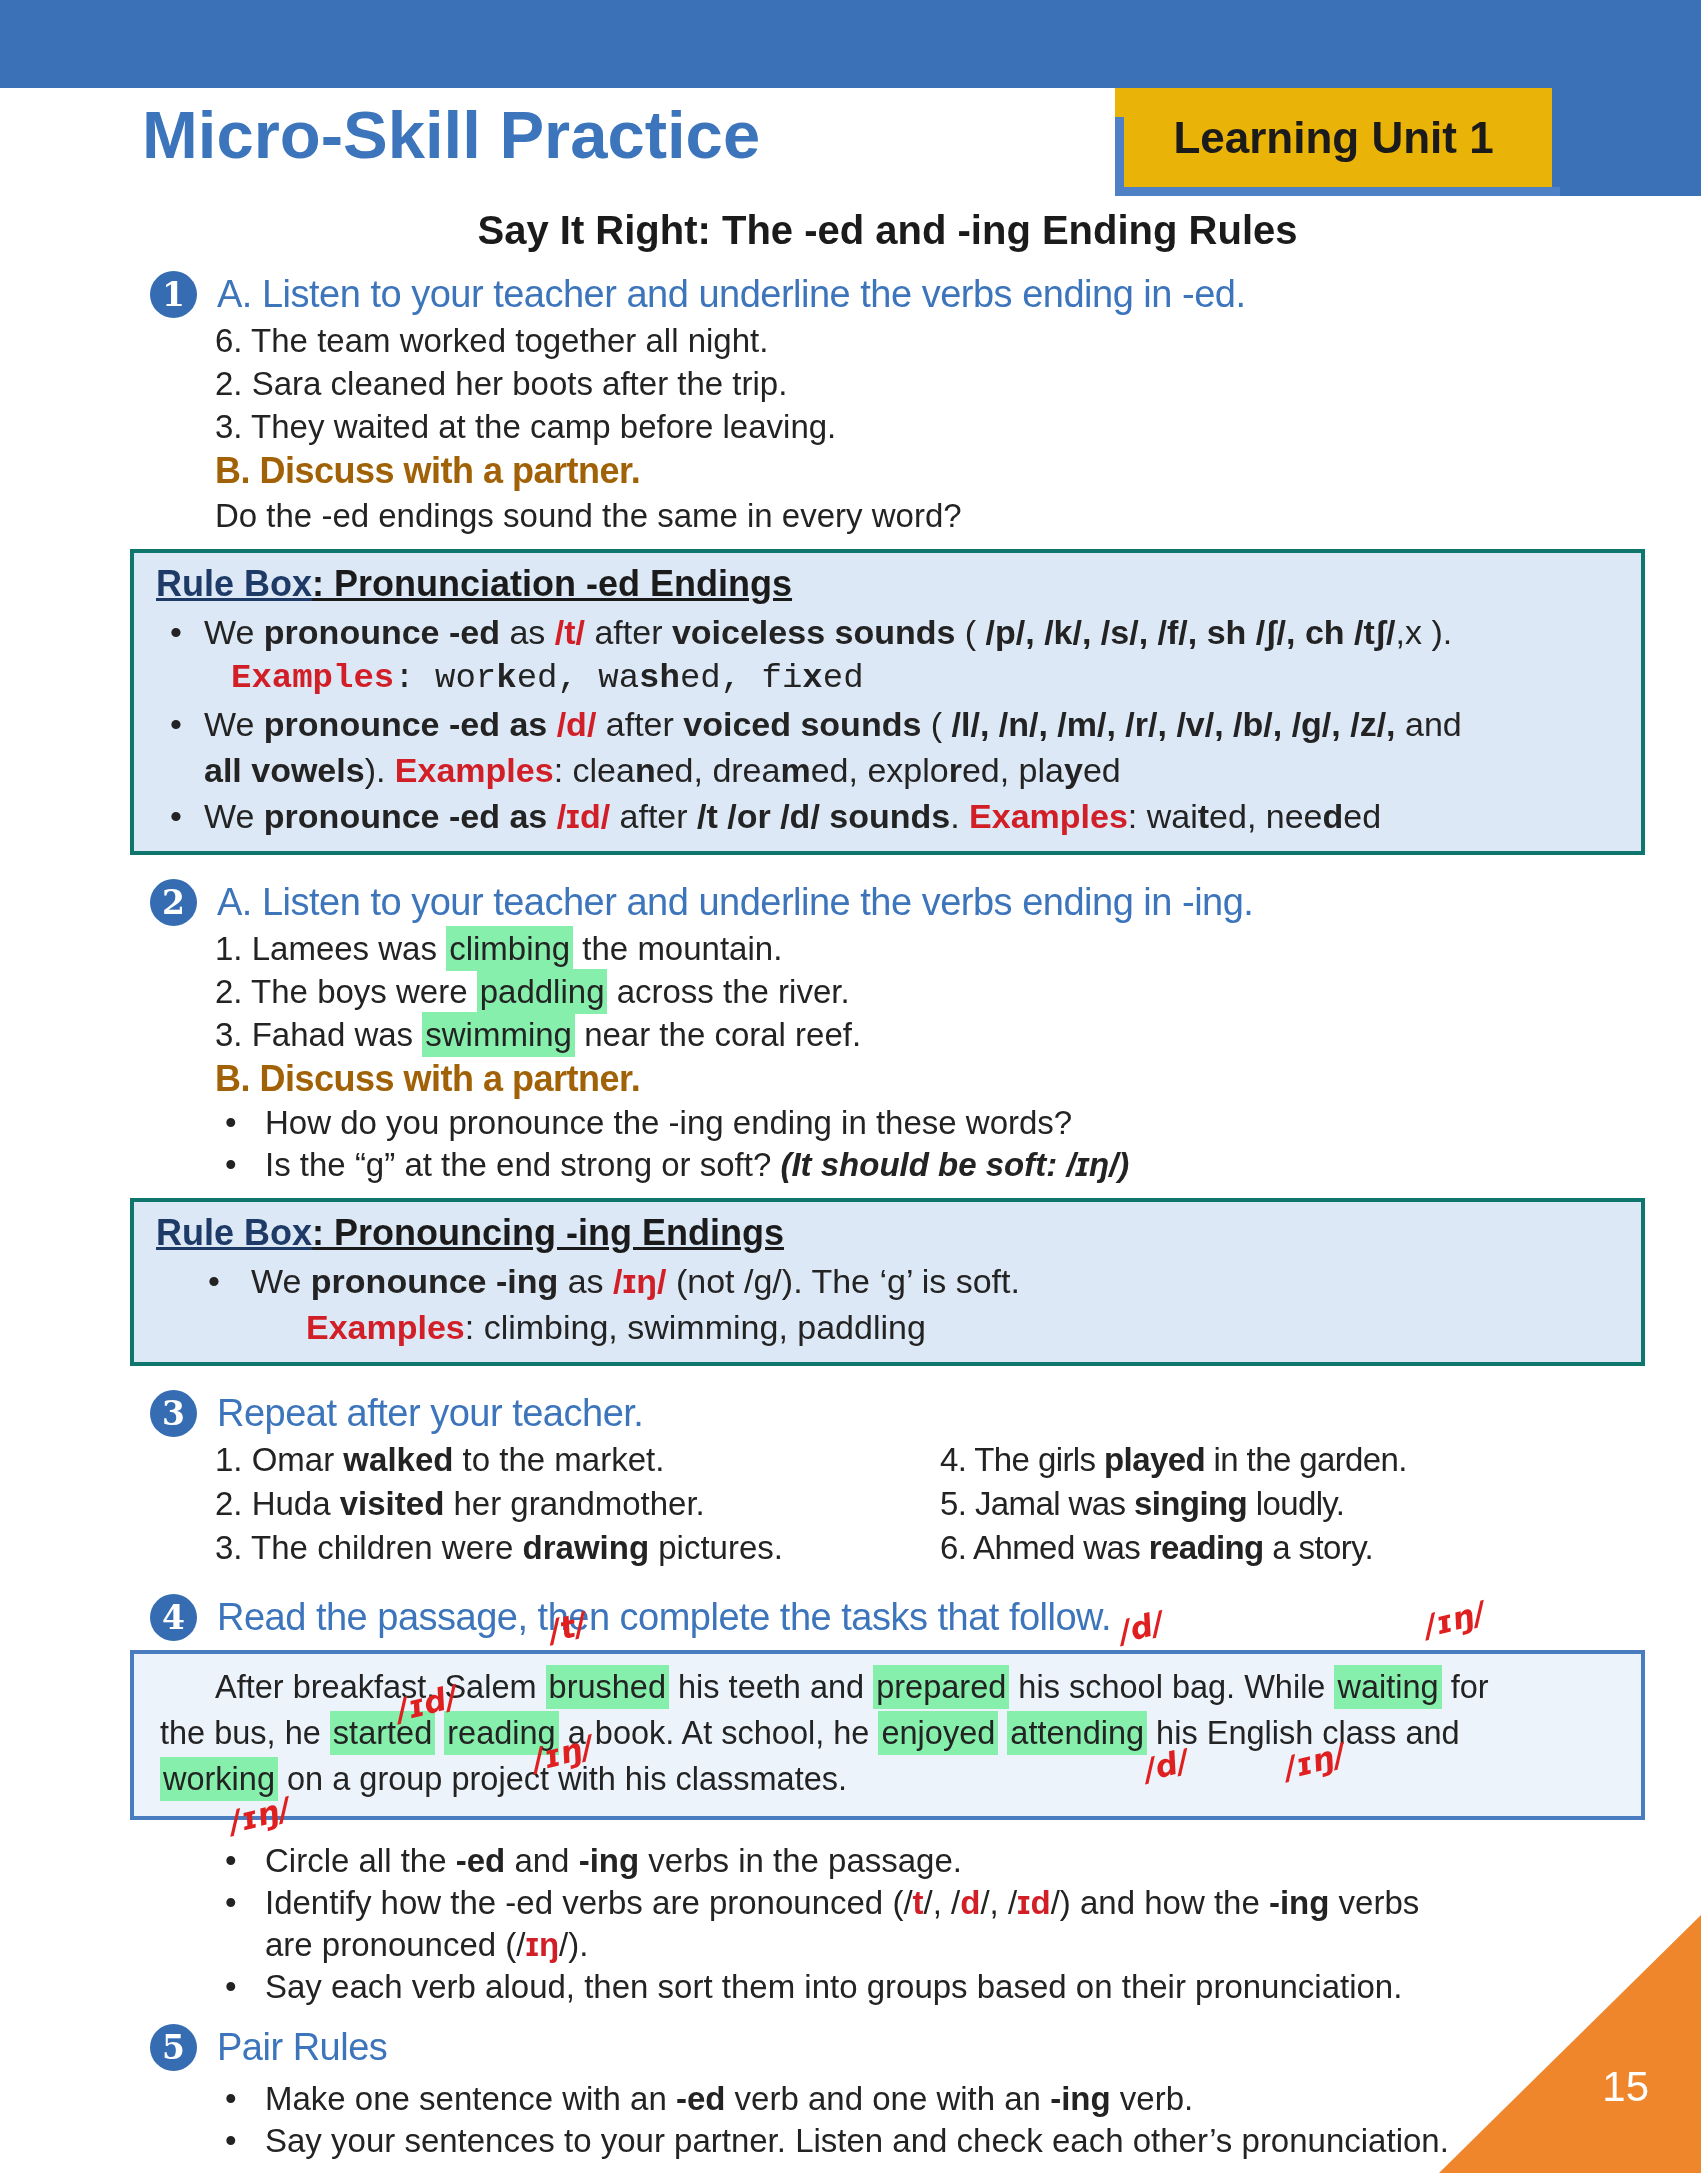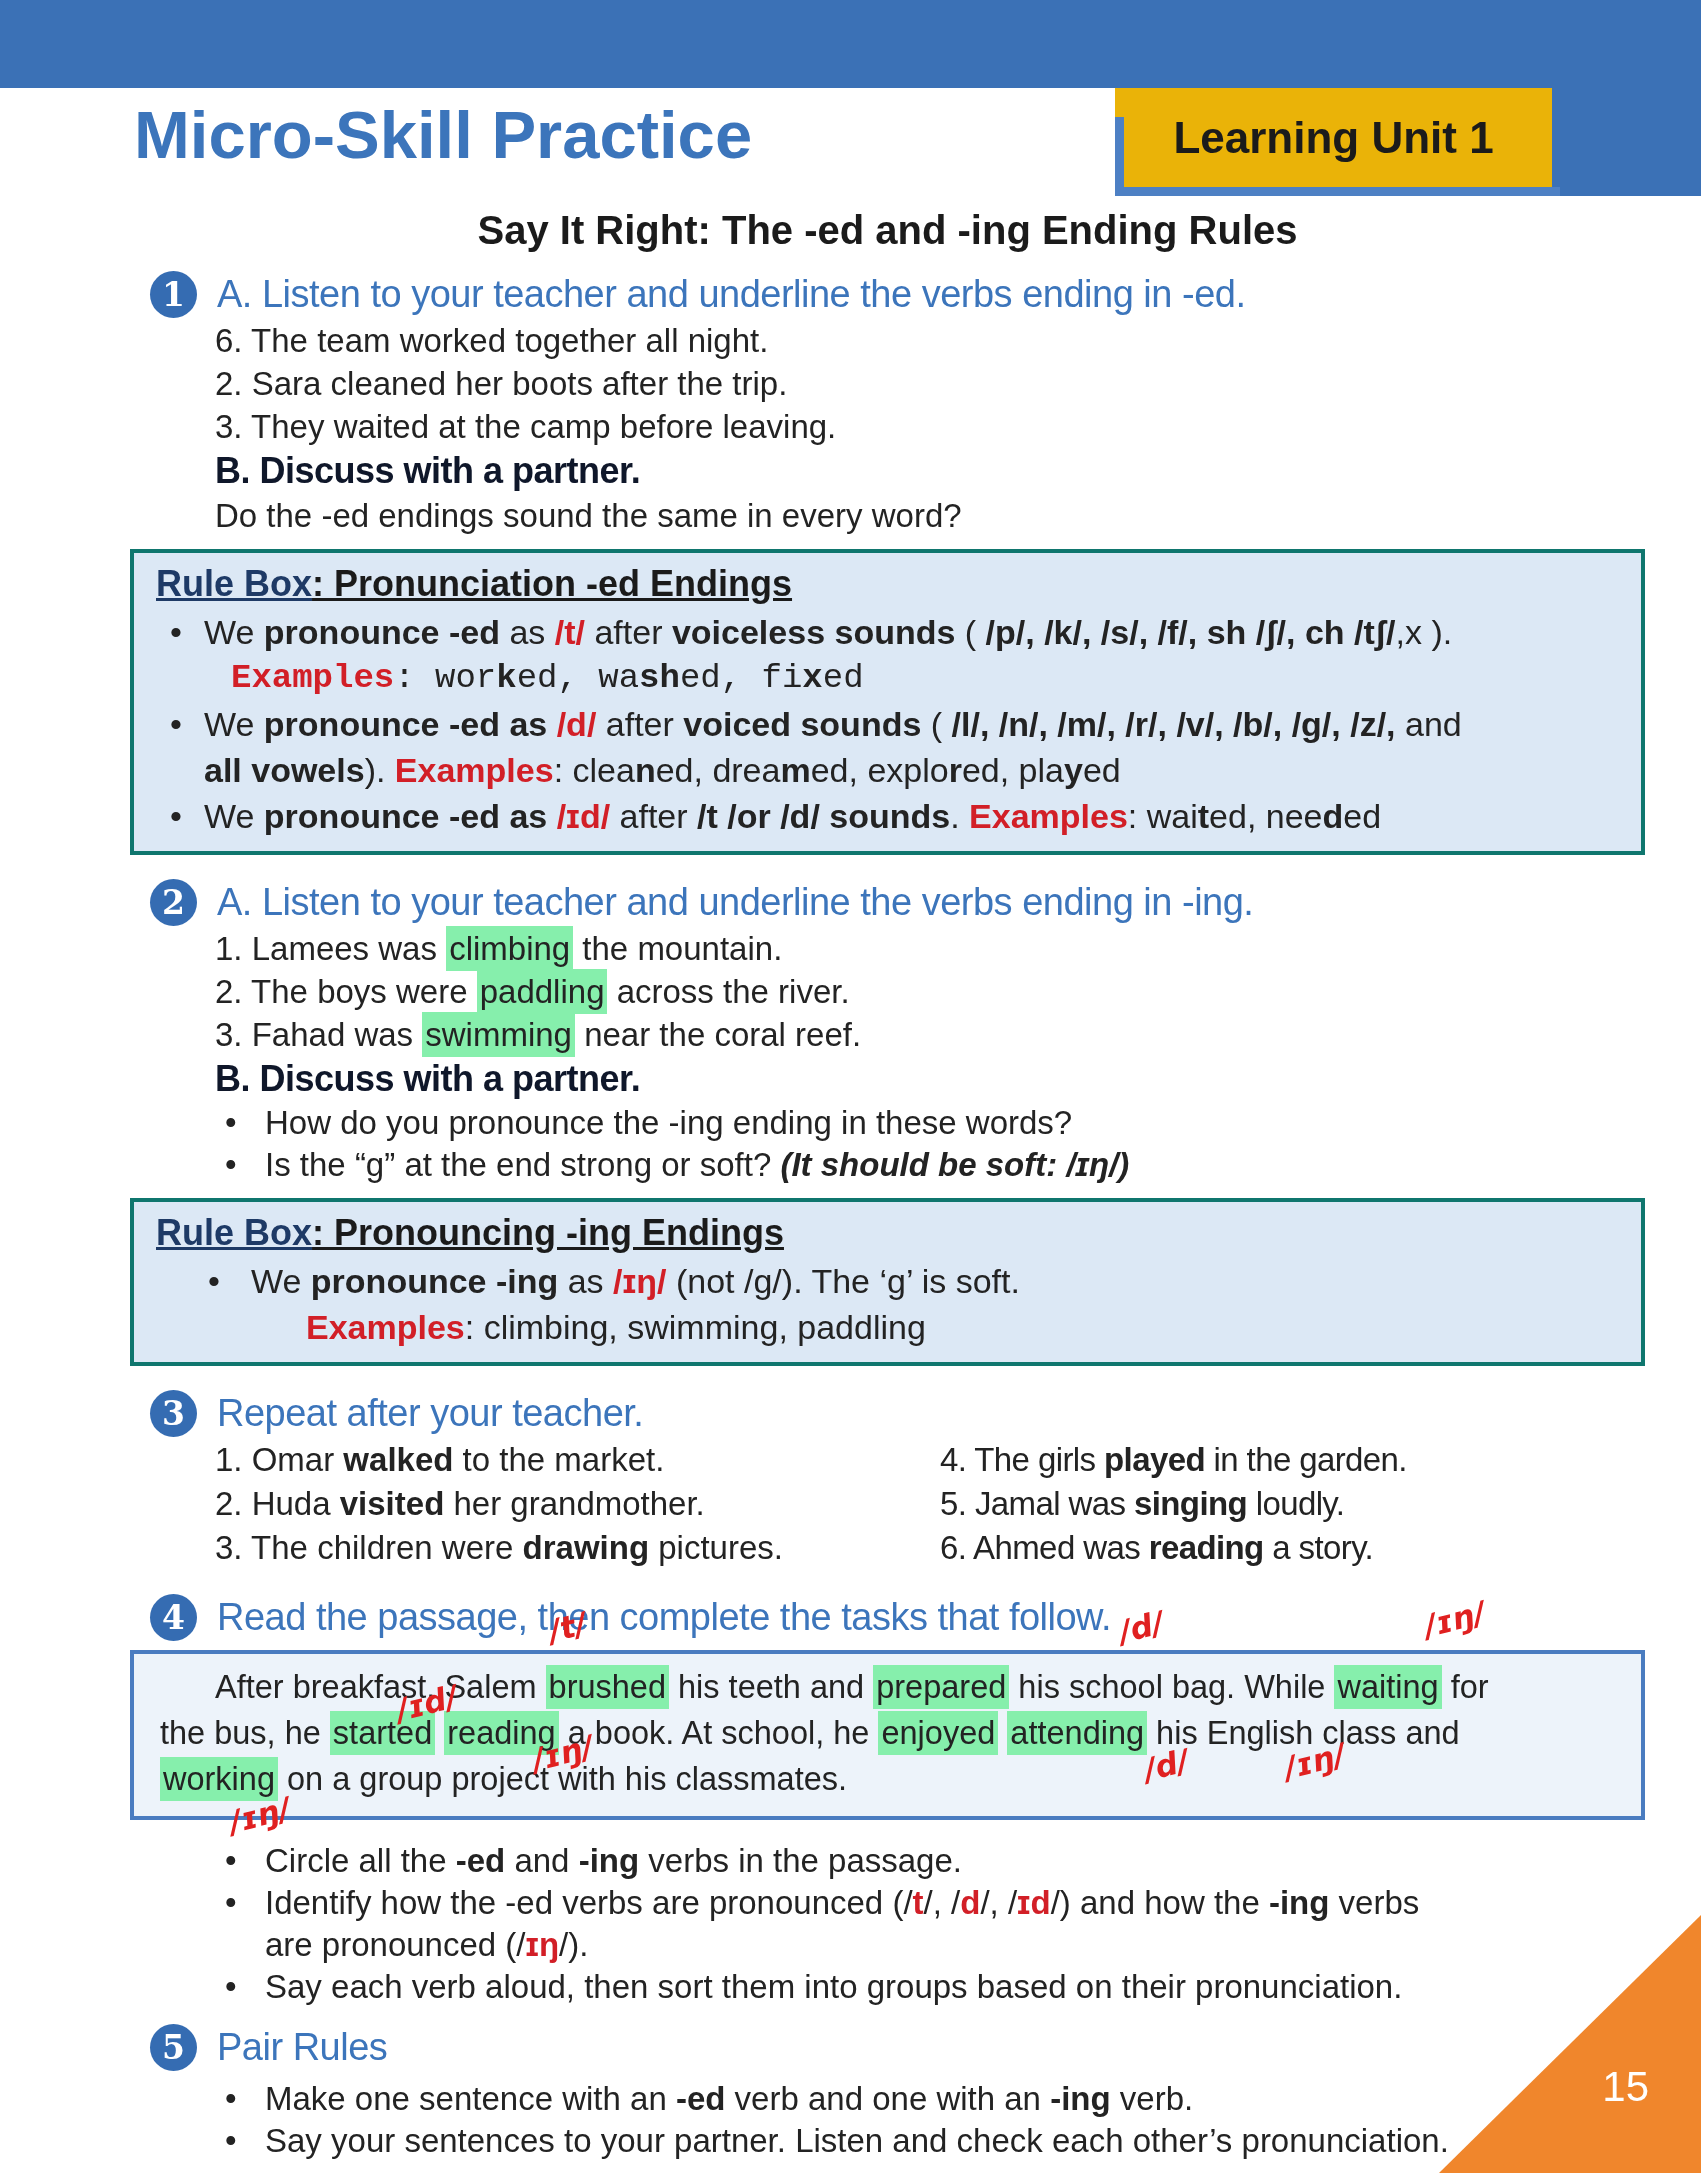--- a/index.html
+++ b/index.html
@@ -4,41 +4,41 @@
 <style>
   html,body{margin:0;padding:0;background:#ffffff;}
   .page{
     position:relative;width:1701px;height:2173px;background:#ffffff;overflow:hidden;
     font-family:"Liberation Sans","DejaVu Sans",sans-serif;color:#232323;
   }
   
   .band{position:absolute;left:0;top:0;width:1701px;height:88px;background:#3b71b6;}
   .band-right{position:absolute;right:0;top:0;width:150px;height:196px;background:#3b71b6;}
   .main-title{
-    position:absolute;left:134px;top:96px;font-size:67px;font-weight:bold;
+    position:absolute;left:142px;top:96px;font-size:67px;font-weight:bold;
     color:#3c75bb;letter-spacing:0px;
   }
   .unit-box{
     position:absolute;left:1115px;top:88px;width:437px;height:100px;background:#eab308;
     display:flex;align-items:center;justify-content:center;
   }
   .unit-box-label{font-size:44px;font-weight:bold;color:#1b1b1b;}
   .unit-accent-v{position:absolute;left:1115px;top:117px;width:9px;height:79px;background:#4d80c4;}
   .unit-accent-h{position:absolute;left:1115px;top:187px;width:445px;height:9px;background:#4d80c4;}
   
   .content{position:absolute;left:130px;top:205px;width:1515px;font-size:33px;line-height:43px;}
   .subtitle{text-align:center;font-size:40px;line-height:50px;font-weight:bold;color:#1b1b1b;margin-bottom:10px;}
   .sec-head{display:flex;align-items:center;margin-left:20px;margin-top:14px;height:50px;}
   .num-circle{
     width:47px;height:47px;border-radius:50%;background:#356cb2;color:#ffffff;
     display:flex;align-items:center;justify-content:center;
     font-family:"DejaVu Serif",serif;font-size:33px;font-weight:bold;flex:0 0 47px;
   }
   .sec-title{margin-left:20px;font-size:38px;font-weight:normal;color:#3c75bb;letter-spacing:-0.5px;}
-  .sub-head{margin-left:85px;font-size:36px;line-height:46px;font-weight:bold;color:#0f172a;letter-spacing:-0.5px;}
+  .sub-head{margin-left:85px;font-size:36px;line-height:46px;font-weight:bold;color:#a16207;letter-spacing:-0.5px;}
   .plain-line{margin-left:85px;line-height:43px;}
   .num-list{margin-left:85px;}
   .num-list > div{line-height:43px;}
   
   .brow{position:relative;margin-left:95px;padding-left:40px;line-height:42px;}
   .brow::before{content:"\2022";position:absolute;left:0;top:0;}
   
   .rulebox{
     margin-top:12px;border:4px solid #0f766e;background:#dce8f5;
     padding:6px 22px 12px 22px;line-height:46px;

